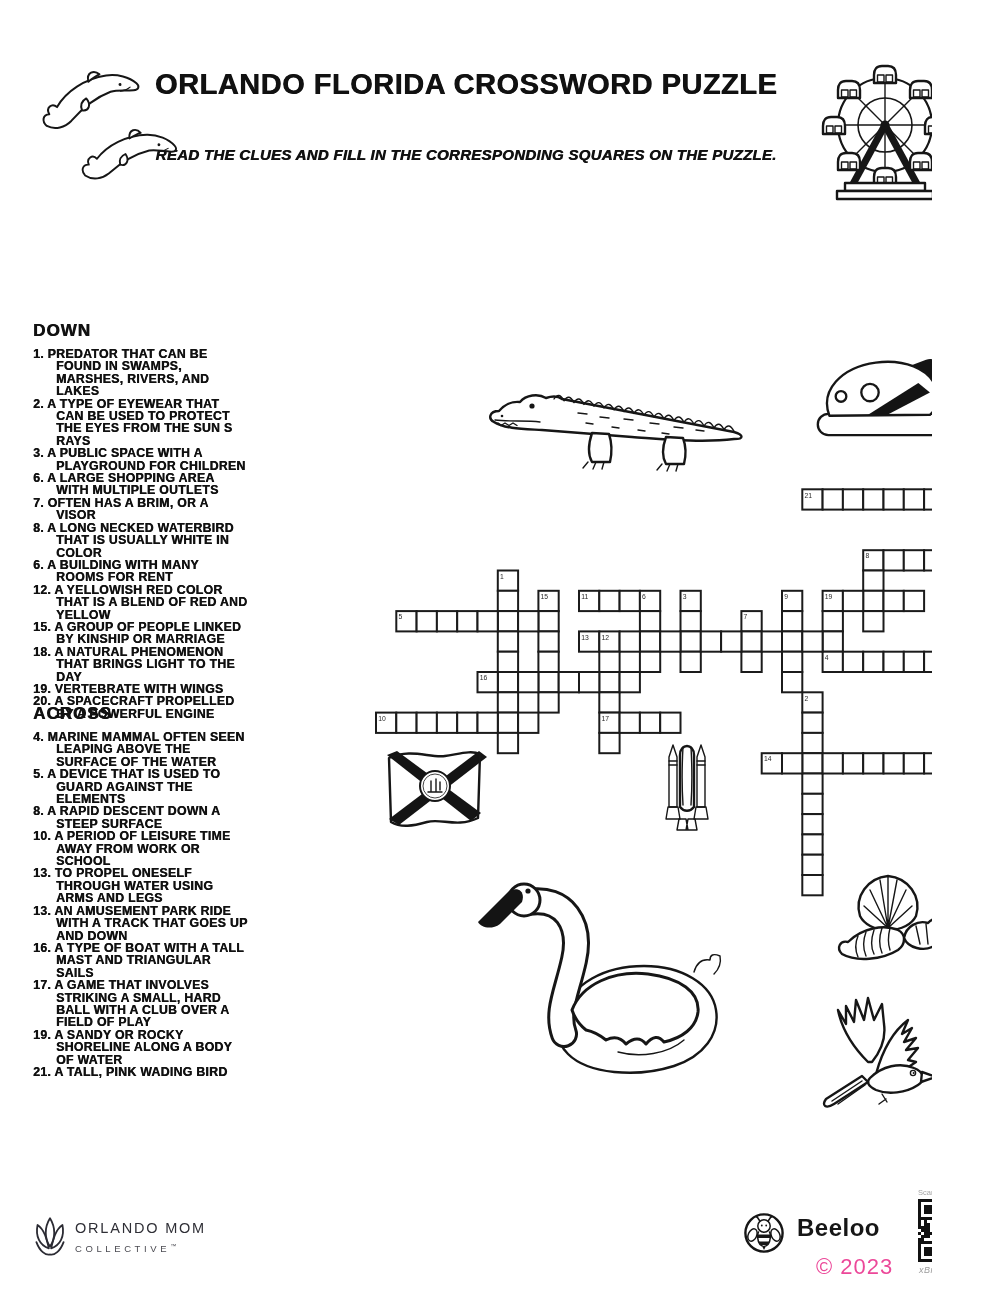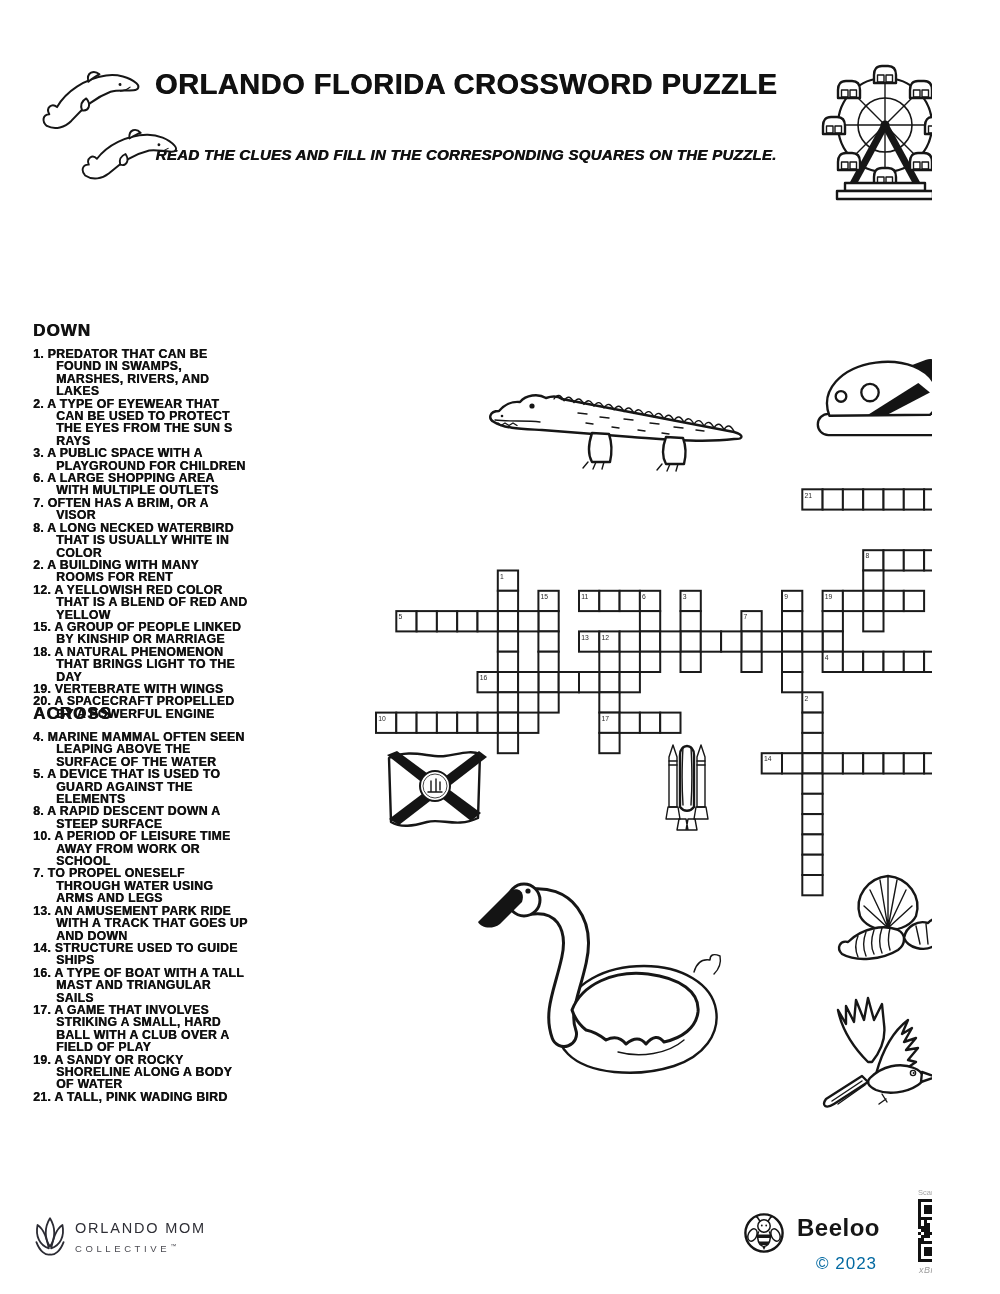--- a/index.html
+++ b/index.html
@@ -20,21 +20,21 @@
   .ill svg { display:block; width:100%; height:100%; }
   .ln { fill:none; stroke:#161616; stroke-width:2.4; stroke-linecap:round; stroke-linejoin:round; }
   .lnthin { fill:none; stroke:#161616; stroke-width:1.4; stroke-linecap:round; stroke-linejoin:round; }
   .lnfill { fill:#ffffff; stroke:#161616; stroke-width:2.4; stroke-linejoin:round; }
   .solid { fill:#141414; stroke:none; }
   
   .om-name { font-size:14.5px; letter-spacing:1.8px; color:#2f2f36; }
   .om-sub  { font-size:9.5px; letter-spacing:3.6px; color:#4b4b52; margin-top:7px; }
   .om-tm   { font-size:6px; letter-spacing:0; vertical-align:top; }
   .beeloo-word { font-size:24px; font-weight:bold; color:#161616; letter-spacing:0.5px; }
-  .beeloo-copy { font-size:17px; color:#0369a1; letter-spacing:1px; }
+  .beeloo-copy { font-size:22px; color:#ec4899; letter-spacing:1px; }
   .qr-cap-top { font-size:7.5px; color:#a5a5a5; }
   .qr-cap-bot { font-size:9px; color:#9c9c9c; letter-spacing:0.5px;font-style:italic; }
 </style>
 </head>
 <body>
 
 <div class="page">
 
   <div class="abs title chunky">ORLANDO FLORIDA CROSSWORD PUZZLE</div>
   <div class="abs subtitle chunky">READ THE CLUES AND FILL IN THE CORRESPONDING SQUARES ON THE PUZZLE.</div>
@@ -219,38 +219,37 @@
 
   <div class="abs clues-section" style="top:318px">
     <div class="clue-head chunky">DOWN</div>
     <div>
         <div class="clue">1. PREDATOR THAT CAN BE FOUND IN SWAMPS, MARSHES, RIVERS, AND LAKES</div>
         <div class="clue">2. A TYPE OF EYEWEAR THAT CAN BE USED TO PROTECT THE EYES FROM THE SUN S RAYS</div>
         <div class="clue">3. A PUBLIC SPACE WITH A PLAYGROUND FOR CHILDREN</div>
         <div class="clue">6. A LARGE SHOPPING AREA WITH MULTIPLE OUTLETS</div>
         <div class="clue">7. OFTEN HAS A BRIM, OR A VISOR</div>
         <div class="clue">8. A LONG NECKED WATERBIRD THAT IS USUALLY WHITE IN COLOR</div>
-        <div class="clue">2. A BUILDING WITH MANY ROOMS FOR RENT</div>
+        <div class="clue">6. A BUILDING WITH MANY ROOMS FOR RENT</div>
         <div class="clue">12. A YELLOWISH RED COLOR THAT IS A BLEND OF RED AND YELLOW</div>
         <div class="clue">15. A GROUP OF PEOPLE LINKED BY KINSHIP OR MARRIAGE</div>
         <div class="clue">18. A NATURAL PHENOMENON THAT BRINGS LIGHT TO THE DAY</div>
         <div class="clue">19. VERTEBRATE WITH WINGS</div>
         <div class="clue">20. A SPACECRAFT PROPELLED BY A POWERFUL ENGINE</div>
       </div>
   </div>
   <div class="abs clues-section" style="top:701px">
     <div class="clue-head chunky">ACROSS</div>
     <div>
         <div class="clue">4. MARINE MAMMAL OFTEN SEEN LEAPING ABOVE THE SURFACE OF THE WATER</div>
         <div class="clue">5. A DEVICE THAT IS USED TO GUARD AGAINST THE ELEMENTS</div>
         <div class="clue">8. A RAPID DESCENT DOWN A STEEP SURFACE</div>
         <div class="clue">10. A PERIOD OF LEISURE TIME AWAY FROM WORK OR SCHOOL</div>
-        <div class="clue">7. TO PROPEL ONESELF THROUGH WATER USING ARMS AND LEGS</div>
+        <div class="clue">13. TO PROPEL ONESELF THROUGH WATER USING ARMS AND LEGS</div>
         <div class="clue">13. AN AMUSEMENT PARK RIDE WITH A TRACK THAT GOES UP AND DOWN</div>
-        <div class="clue">14. STRUCTURE USED TO GUIDE SHIPS</div>
         <div class="clue">16. A TYPE OF BOAT WITH A TALL MAST AND TRIANGULAR SAILS</div>
         <div class="clue">17. A GAME THAT INVOLVES STRIKING A SMALL, HARD BALL WITH A CLUB OVER A FIELD OF PLAY</div>
         <div class="clue">19. A SANDY OR ROCKY SHORELINE ALONG A BODY OF WATER</div>
         <div class="clue">21. A TALL, PINK WADING BIRD</div>
       </div>
   </div>
 
   <svg id="crossword-svg" class="abs gridsvg" width="602" height="440">
       <g fill="#ffffff" stroke="#1b1b1b" stroke-width="2">
         <rect x="574.4" y="6.0" width="20.3" height="20.3"></rect>

